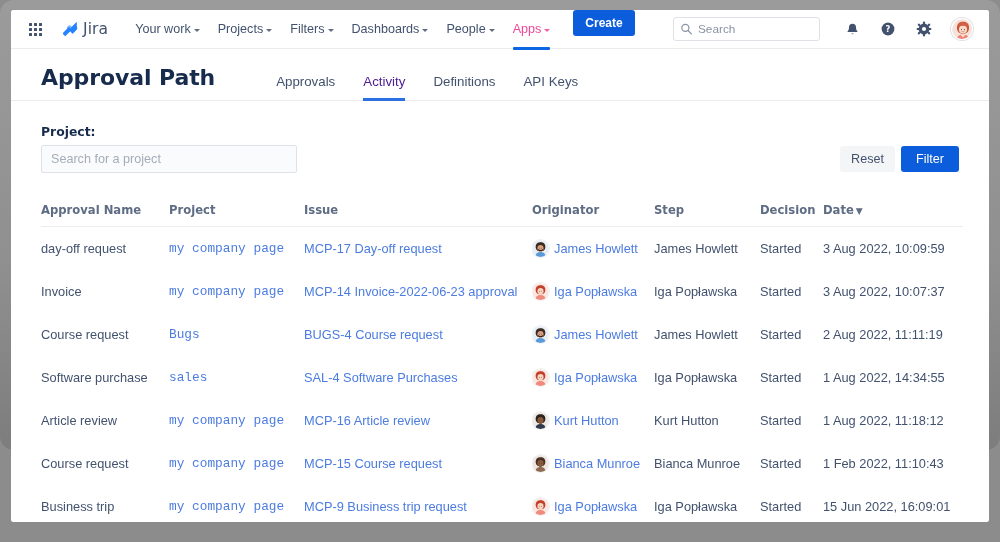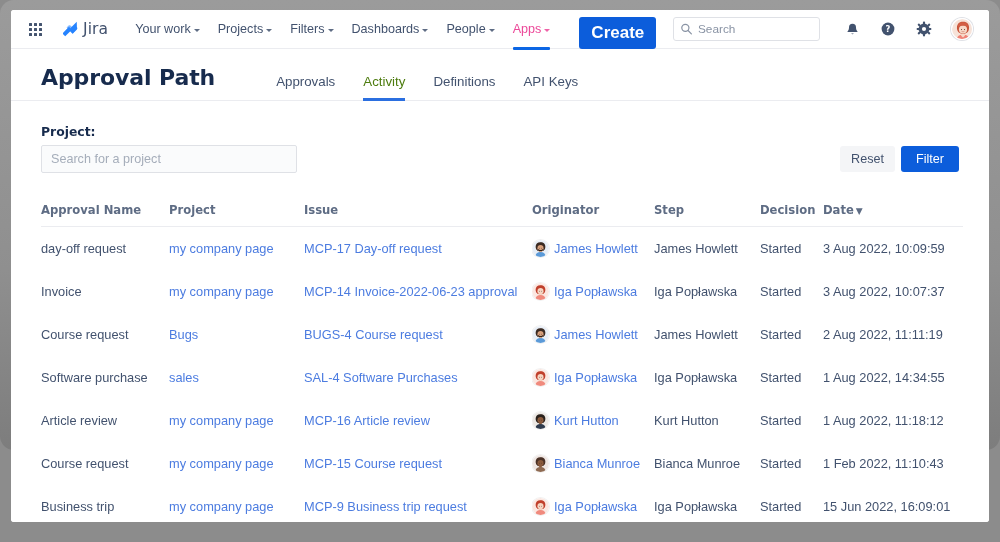--- a/index.html
+++ b/index.html
@@ -64,21 +64,21 @@
     border-radius: 3px;
   }
   .brand .logo { width: 18px; height: 18px; display:block; }
   .brand .word {
     font-size: 15.5px;
     color: #42526e;
     letter-spacing: .1px;
     font-family: "DejaVu Sans", sans-serif;
   }
 
-  .navitems { display:flex; align-items:flex-end; margin-left: 14px; height: 39px; }
+  .navitems { display:flex; align-items:flex-start; margin-left: 14px; height: 39px; }
   .navitem {
     position: relative;
     display: flex; align-items: center; gap: 3px;
     height: 39px;
     padding: 0 9px;
     font-size: 12.6px;
     color: #42526e;
     cursor: pointer;
     white-space: nowrap;
   }
@@ -94,24 +94,24 @@
   .caret {
     width: 0; height: 0;
     border-left: 3.4px solid transparent;
     border-right: 3.4px solid transparent;
     border-top: 3.8px solid currentColor;
     opacity: .85;
     margin-top: 2px;
   }
 
   .create-btn {
-    margin-left: 20px;
+    margin-left: 14px;
     background: #0c5ddb;
     color: #fff;
-    font-size: 17px;
+    font-size: 12px;
     font-weight: bold;
     border: none;
     border-radius: 3px;
     padding: 6px 12px;
     cursor: pointer;
     font-family: "Liberation Sans", sans-serif;
   }
 
   .nav-right {
     margin-left: auto;
@@ -175,21 +175,21 @@
   }
   .tabs { display: flex; align-items: flex-end; margin-left: 48px; gap: 2px; }
   .tab {
     position: relative;
     font-size: 13.3px;
     color: #42526e;
     padding: 0 13px 11px 13px;
     cursor: pointer;
     white-space: nowrap;
   }
-  .tab.active { color: #4d7c0f; }
+  .tab.active { color: #4c1d95; }
   .tab.active::after {
     content: "";
     position: absolute;
     left: 13px; right: 13px; bottom: -1px;
     height: 3px;
     background: #2b6fe0;
   }
 
   
   #content { padding: 23px 30px 0 30px; background:#fff; }
@@ -265,21 +265,21 @@
   .origcell { display: flex; align-items: center; gap: 5px; }
   .av {
     width: 17px; height: 17px;
     border-radius: 50%;
     overflow: hidden;
     flex: 0 0 auto;
     box-shadow: 0 0 0 1px rgba(0,0,0,.06);
   }
 
   .c-name  { width: 128px; }
-  .c-proj  { width: 135px; }
+  .c-proj  { width: 135px; font-family: Liberation Mono, monospace; }
   .c-issue { width: 228px; }
   .c-orig  { width: 122px; }
   .c-step  { width: 106px; }
   .c-dec   { width: 63px; }
   .c-date  { width: 140px; }
   .sortarrow { font-size: 9px; margin-left: 2px; display:inline-block; }
 </style>
 </head>
 <body>
 

